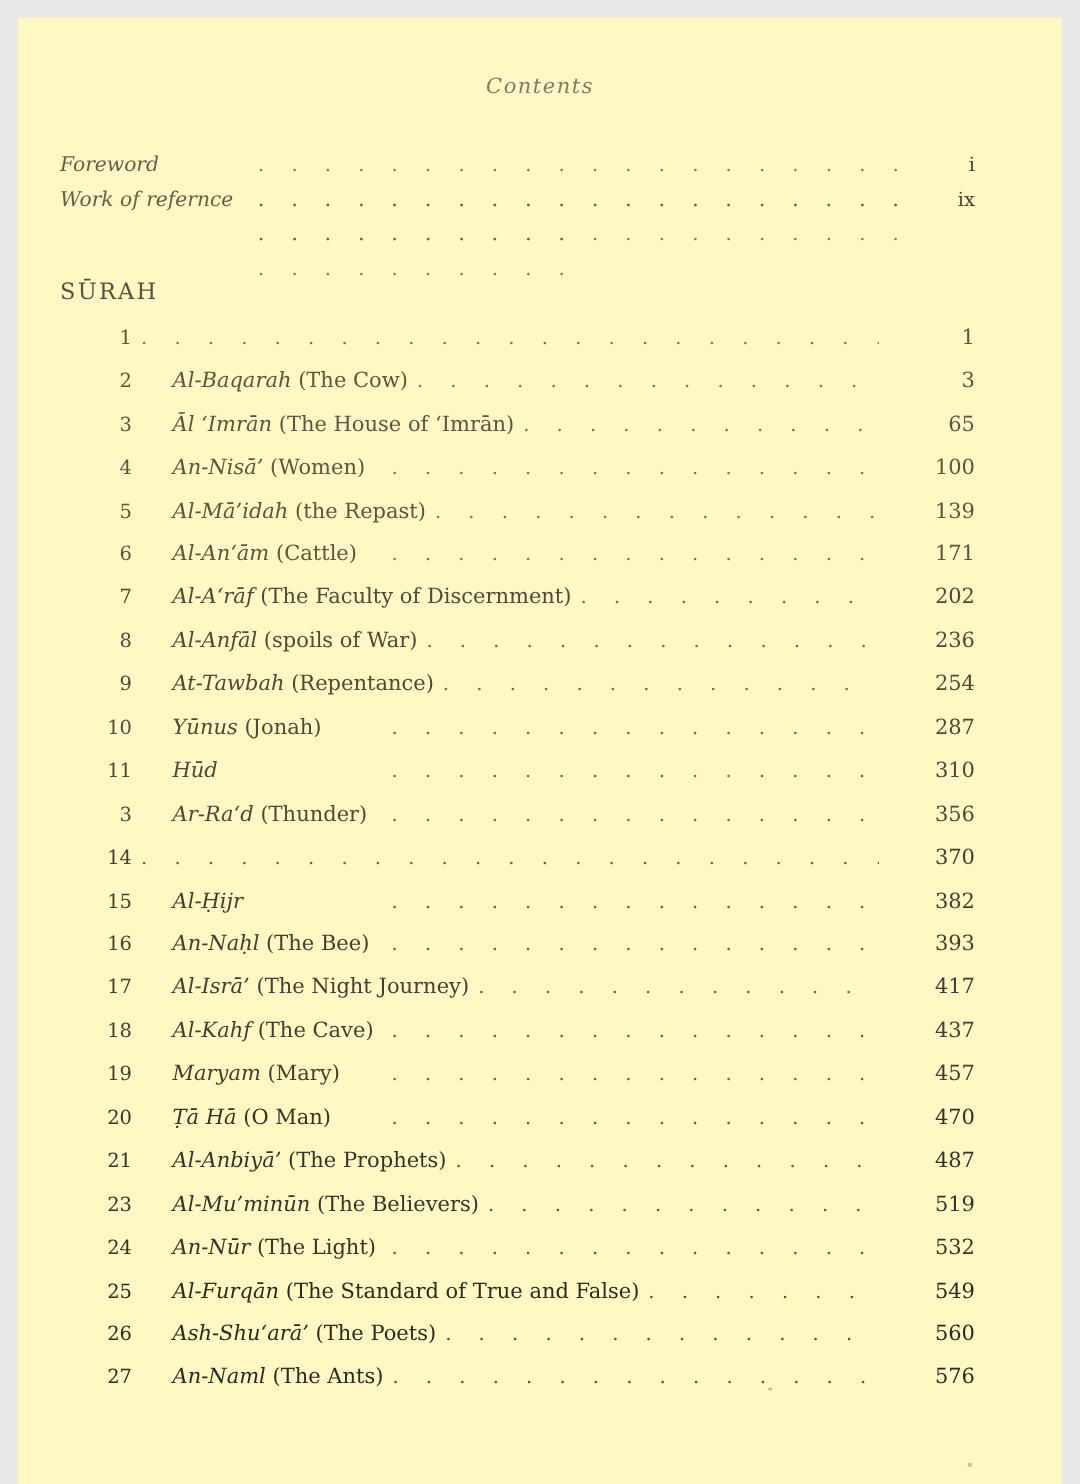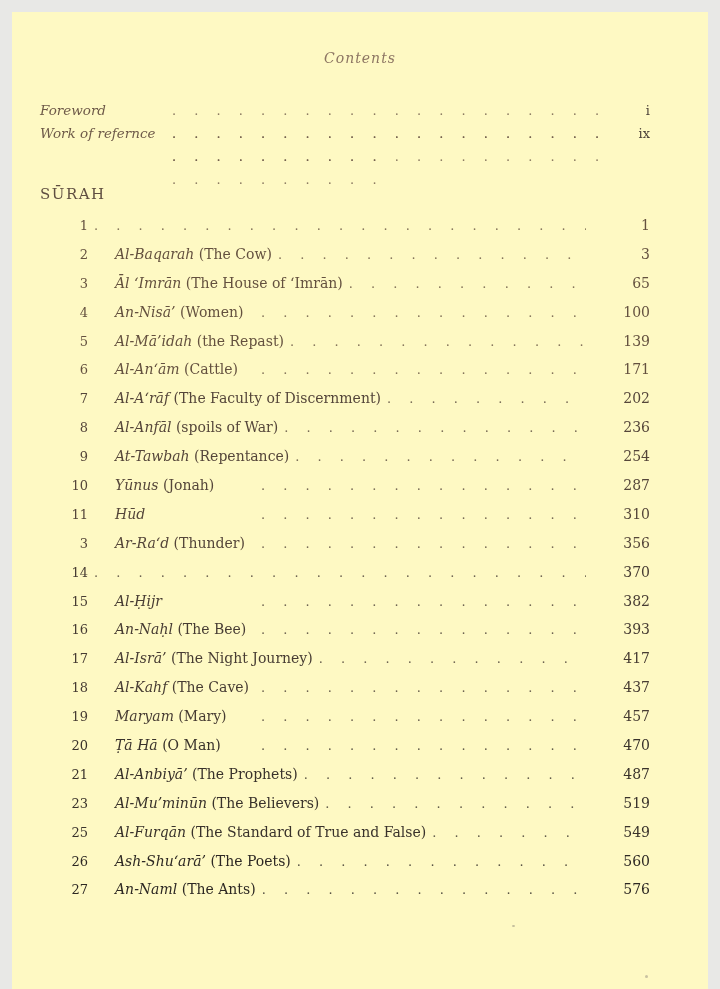--- a/index.html
+++ b/index.html
@@ -274,20 +274,26 @@
   </div>
 
 
   <div class="entry">
     <span class="e-num">23</span>
     <span class="e-title"><i class="e-name">Al-Mu’minūn</i> <span class="e-trans">(The Believers)</span></span>
     <span class="dots"></span>
     <span class="e-pg">519</span>
   </div>
 
+  <div class="entry">
+    <span class="e-num">24</span>
+    <span class="e-title"><i class="e-name">An-Nūr</i> <span class="e-trans">(The Light)</span></span>
+    <span class="dots"></span>
+    <span class="e-pg">532</span>
+  </div>
 
   <div class="entry">
     <span class="e-num">25</span>
     <span class="e-title"><i class="e-name">Al-Furqān</i> <span class="e-trans">(The Standard of True and False)</span></span>
     <span class="dots"></span>
     <span class="e-pg">549</span>
   </div>
 
   <div class="entry">
     <span class="e-num">26</span>

